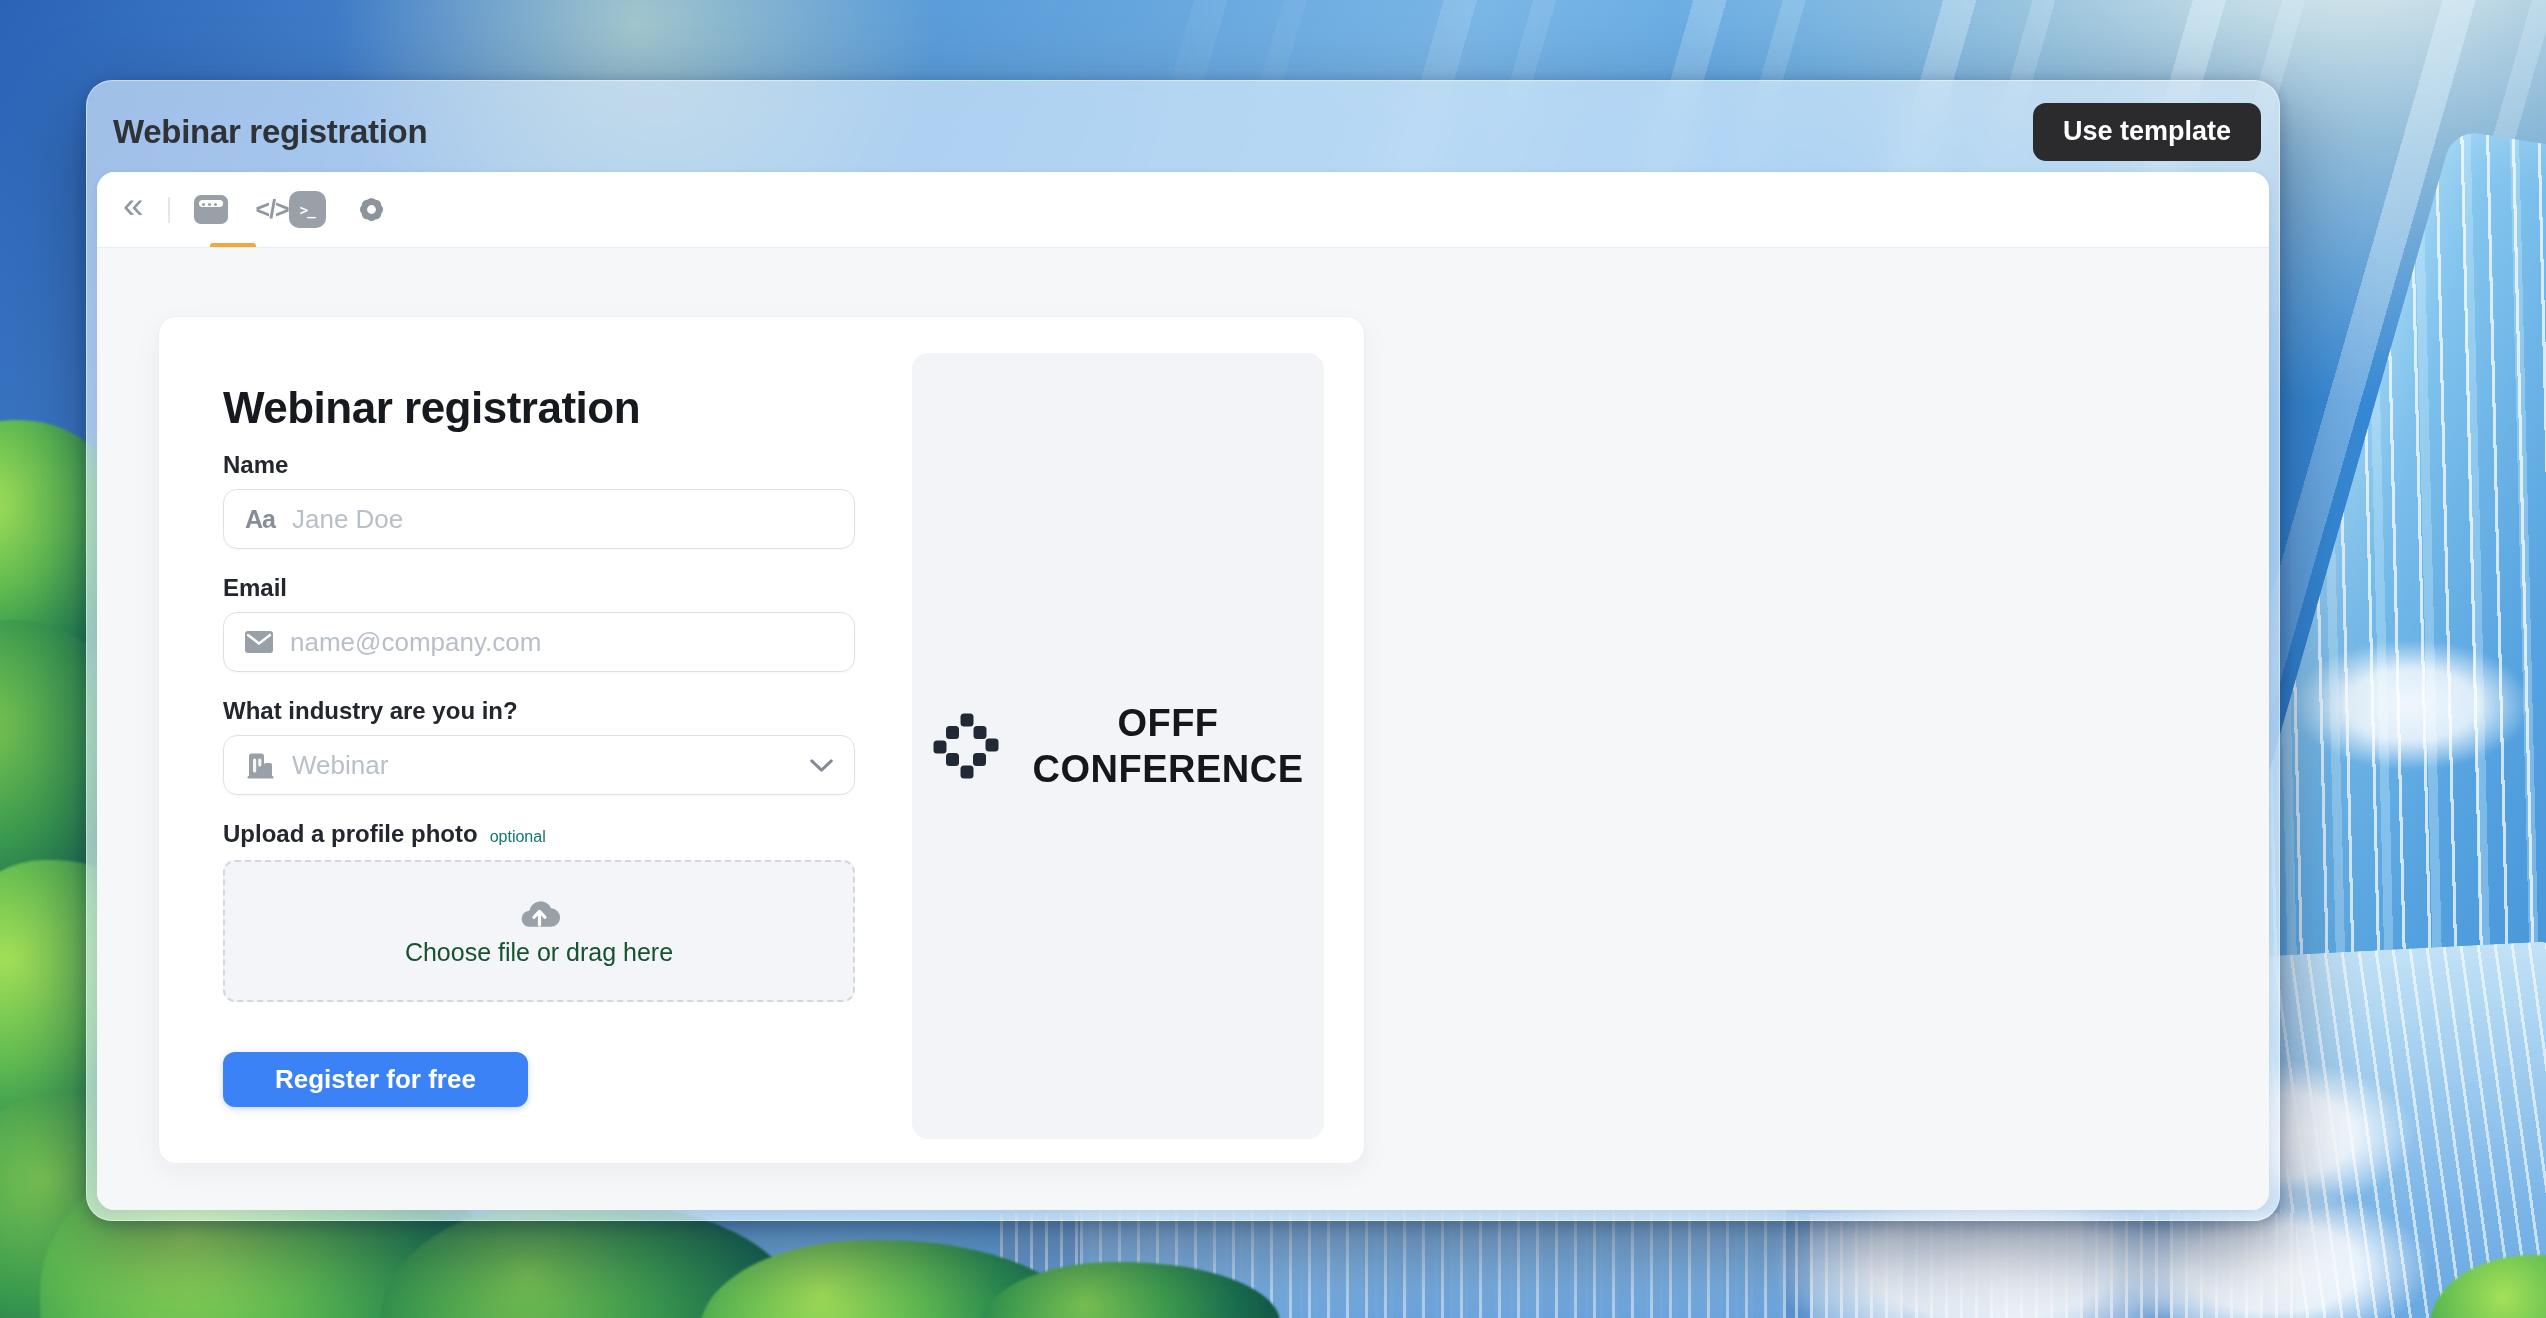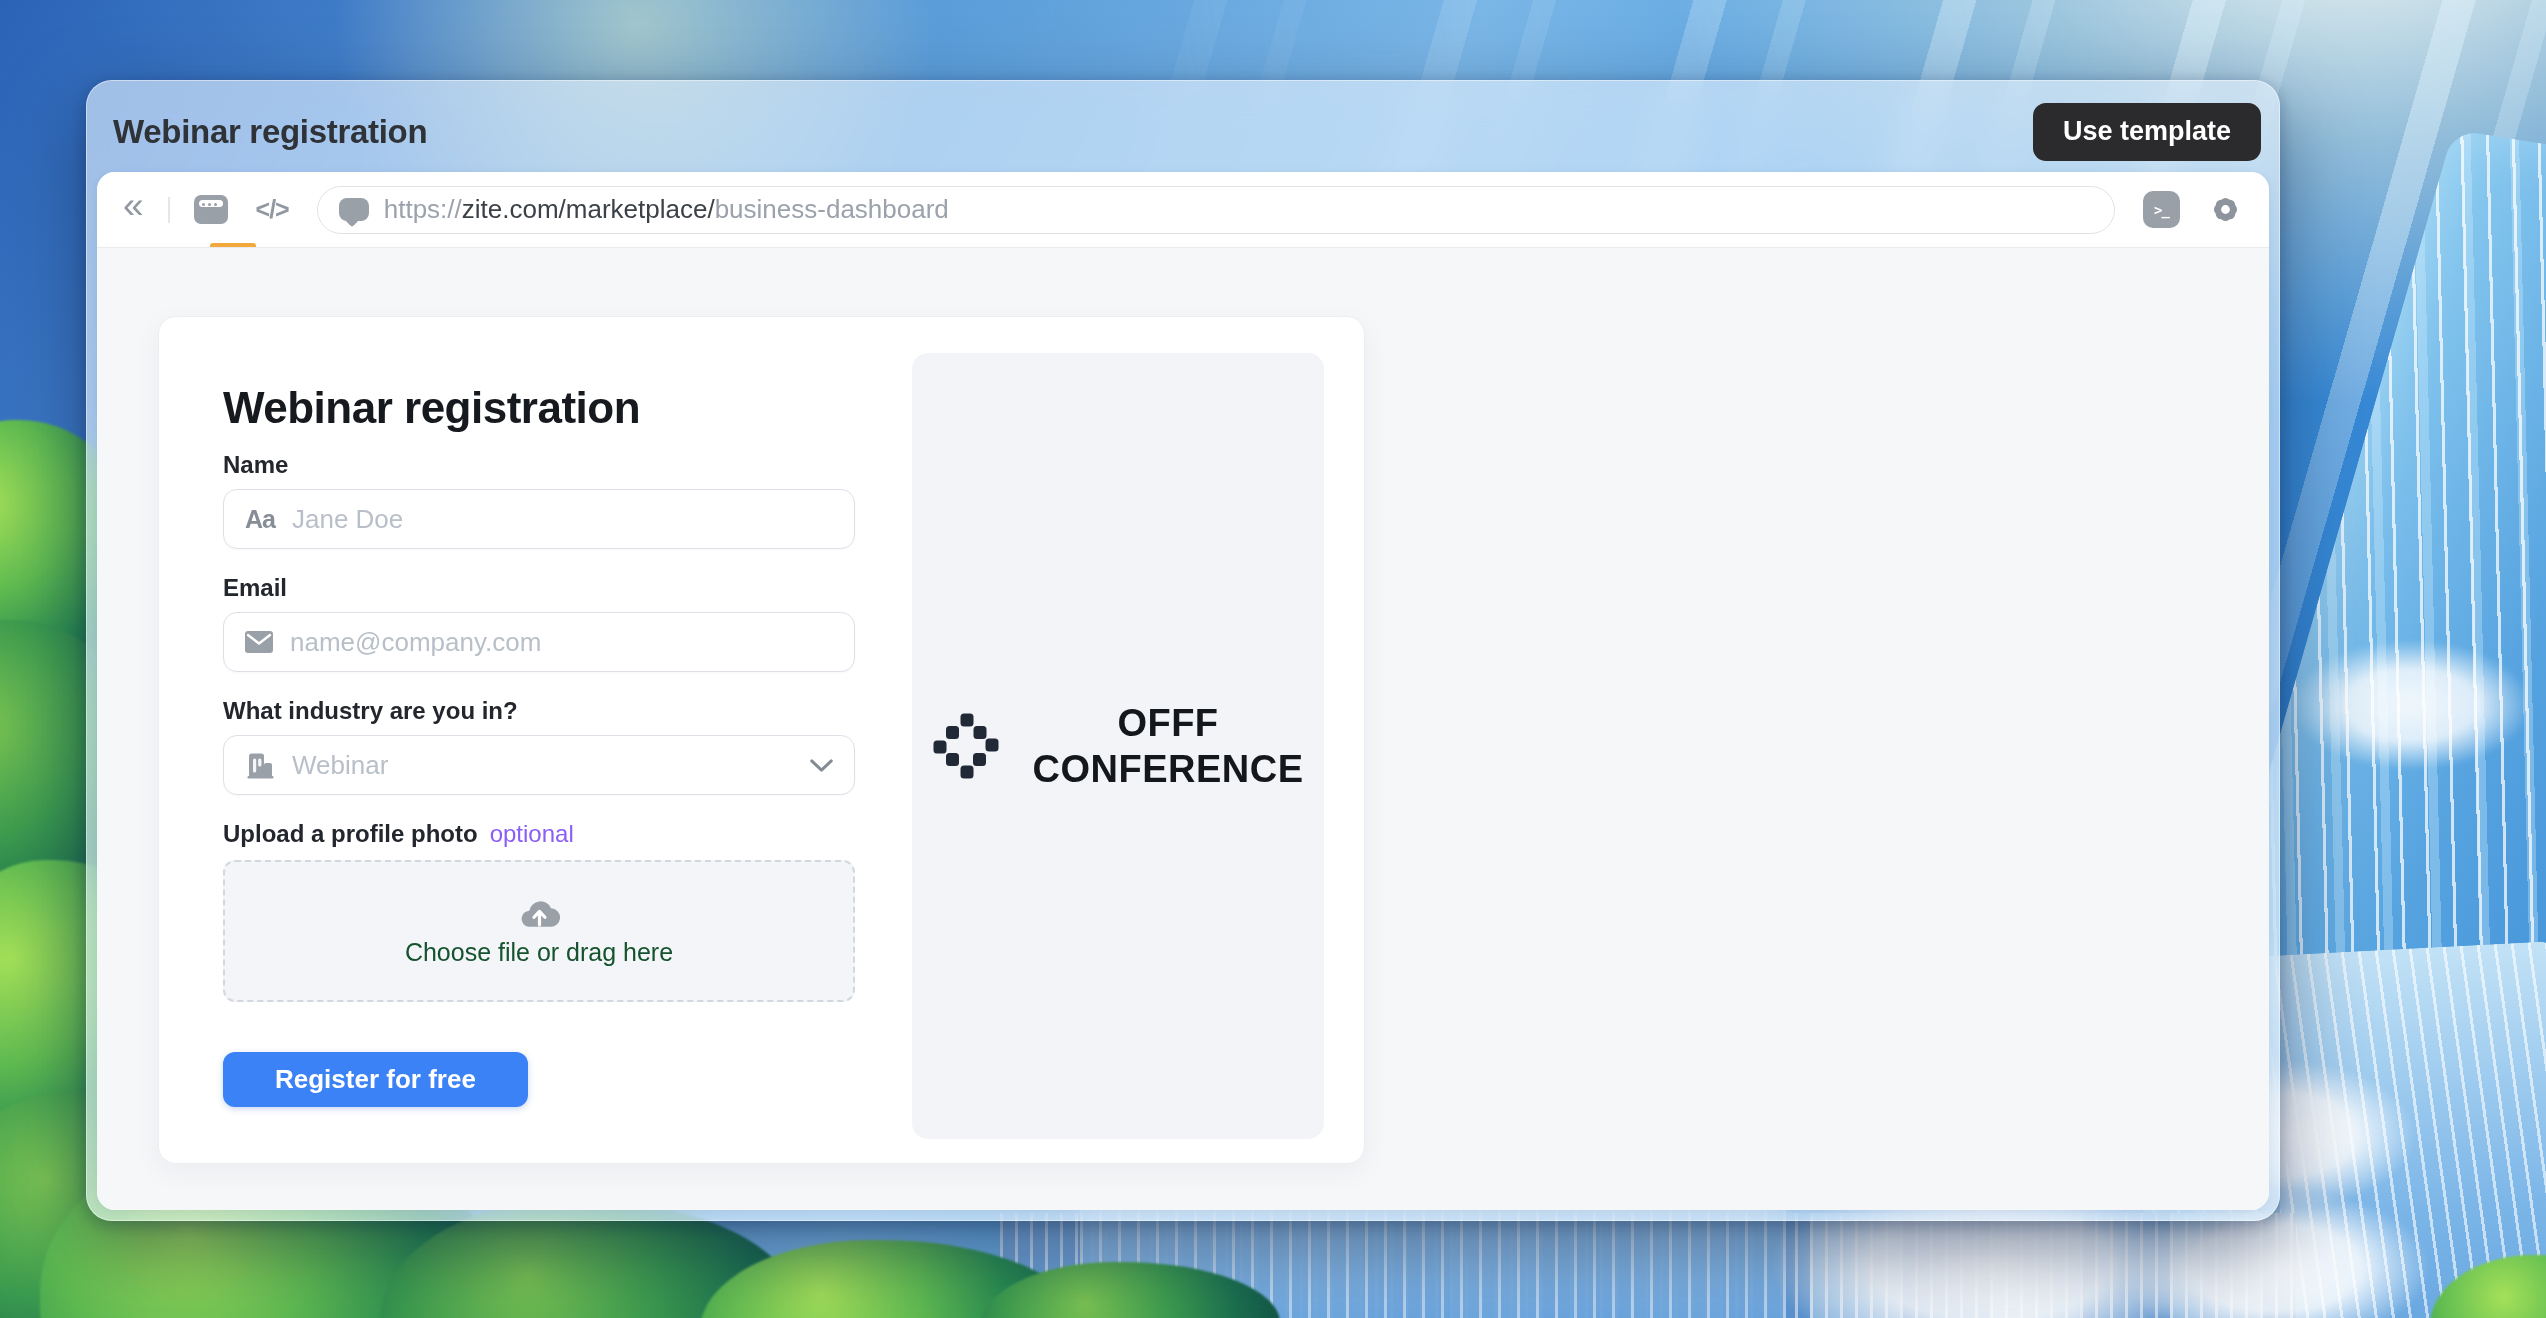--- a/index.html
+++ b/index.html
@@ -109,21 +109,21 @@
 
   .content { flex:1; background:#f6f7f9; position:relative; }
 
   
   .card { position:absolute; left:61px; top:68px; width:1207px; height:848px; background:#ffffff;
     border:1px solid #edeef2; border-radius:18px; box-shadow:0 8px 28px rgba(24,34,64,0.05);
     padding:66px 0 0 64px; }
   .card h1 { font-size:44px; font-weight:700; color:#16191e; letter-spacing:-0.5px; margin-bottom:18px; }
   .fgroup { width:632px; margin-bottom:25px; }
   .flabel { font-size:24px; font-weight:600; color:#23262c; margin-bottom:10px; }
-  .optional { font-size:24px; font-weight:400; color:#8b5cf6; margin-left:12px; }
+  .optional { font-size:16px; font-weight:400; color:#0f766e; margin-left:12px; }
   .field { height:60px; border:1.5px solid #dde1e7; border-radius:14px; background:#ffffff;
     display:flex; align-items:center; gap:17px; padding:0 21px; box-shadow:0 1px 2px rgba(20,30,60,0.03); }
   .field input { border:none; outline:none; flex:1; font-family:inherit; font-size:26px; color:#737373; background:transparent; }
   .field input::placeholder { color:#b9bfc8; }
   .aa-icon { font-size:25px; font-weight:700; color:#878d97; letter-spacing:-1px; }
   .select-field { cursor:pointer; }
   .select-placeholder { font-size:26px; color:#b9bfc8; flex:1; }
   .dropzone { width:632px; height:142px; border:2px dashed #d3d7de; border-radius:12px; background:#f4f5f8;
     display:flex; flex-direction:column; align-items:center; justify-content:center; gap:9px; cursor:pointer; margin-bottom:50px; }
   .drop-cta { font-size:25px; color:#14532d; }
@@ -172,24 +172,20 @@
         </button>
         <div class="tb-divider"></div>
         <div class="glyph-btn">
           <div class="browser-glyph"></div>
         </div>
         <div class="glyph-btn">
           <span class="code-glyph">&lt;/&gt;</span>
         </div>
         <div class="tab-underline"></div>
 
-        <div class="url-pill">
-          <div class="bubble"></div>
-          <div class="url-text"><span class="url-muted">https://</span><span class="url-strong">zite.com/marketplace/</span><span class="url-muted">business-dashboard</span></div>
-        </div>
 
         <div class="term-icon">
             <span>&gt;_</span>
           </div>
         <div class="gear-btn">
           <svg width="31" height="31" viewBox="0 0 24 24">
             <g fill="#8e949d">
               <rect x="4.5" y="4.5" width="15" height="15" rx="4" transform="rotate(45 12 12)"></rect>
               <rect x="4.5" y="4.5" width="15" height="15" rx="4"></rect>
               <circle cx="12" cy="12" r="8"></circle>

